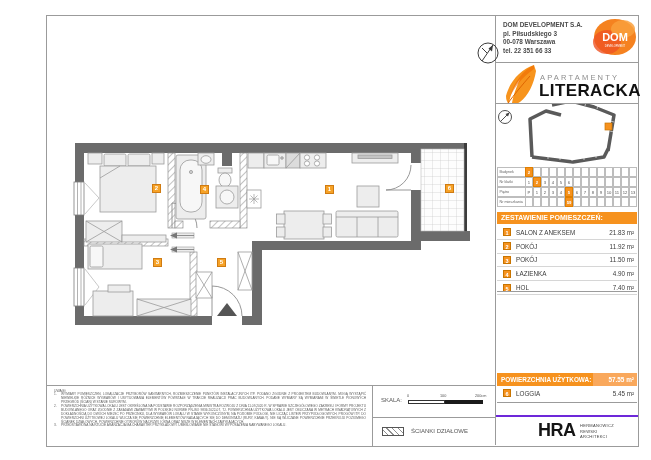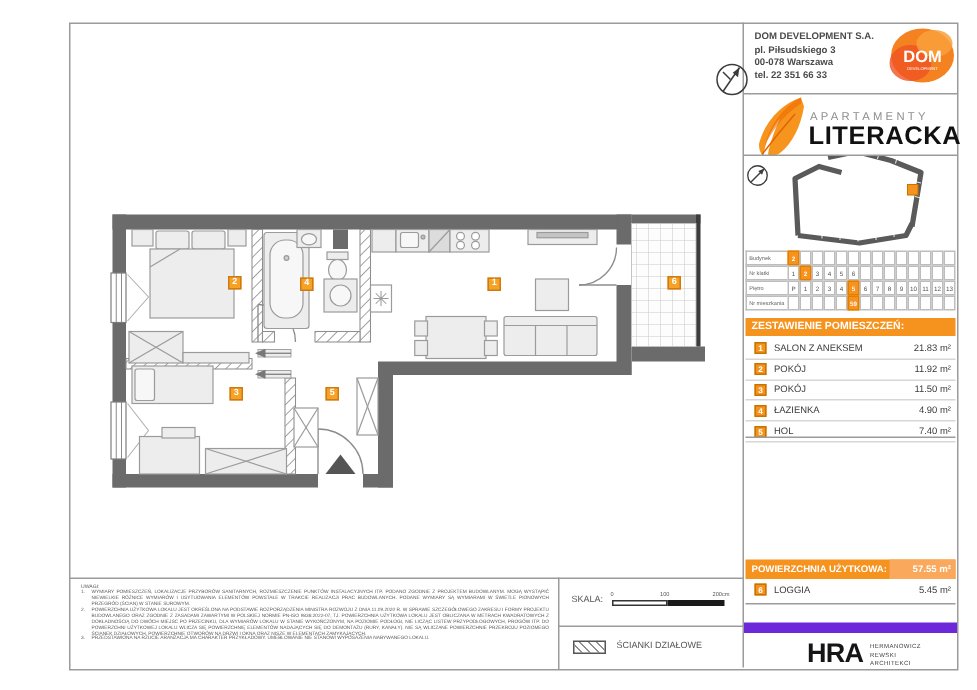--- a/index.html
+++ b/index.html
@@ -40,21 +40,21 @@
   
   .summary-bar{left:497px;top:373px;width:140px;height:13px;background:#f6921e;display:flex;}
   .summary-label{flex:1;color:#fff;font-weight:bold;font-size:6.4px;line-height:13px;padding-left:4px;}
   .summary-value{width:44px;background:#f9a85c;color:#fff;font-weight:bold;font-size:6.4px;
     line-height:13px;text-align:right;padding-right:3px;box-sizing:border-box;}
   .loggia-row{left:497px;top:387px;width:140px;}
   .loggia-row .room-row{border-bottom:none;}
   .loggia-endline{left:497px;top:402px;width:140px;height:1px;background:#9b9b9b;}
 
   
-  .hra-block{left:496px;top:415px;width:142px;height:30px;border-top:7px solid #6d28d9;}
+  .hra-block{left:496px;top:415px;width:142px;height:30px;border-top:2px solid #6d28d9;}
   .hra-abbr{left:42px;top:3px;font-size:18px;font-weight:bold;color:#151515;letter-spacing:-0.5px;}
   .hra-lines{left:84px;top:6px;font-size:4px;line-height:5.6px;color:#3d3d3d;letter-spacing:0.3px;}
 
   
   .notes-block{left:46px;top:385px;width:326px;height:60px;border-top:1px solid #9b9b9b;}
   .notes-inner{left:8px;top:3px;width:312px;color:#5c5c5c;}
   .notes-title{font-size:3.4px;line-height:4.2px;}
   .note-item{display:flex;font-size:3.2px;line-height:3.9px;text-align:justify;}
   .note-num{width:7px;flex:none;}
   .skala-block{left:372px;top:385px;width:123px;height:32px;border-top:1px solid #9b9b9b;border-left:1px solid #9b9b9b;}

